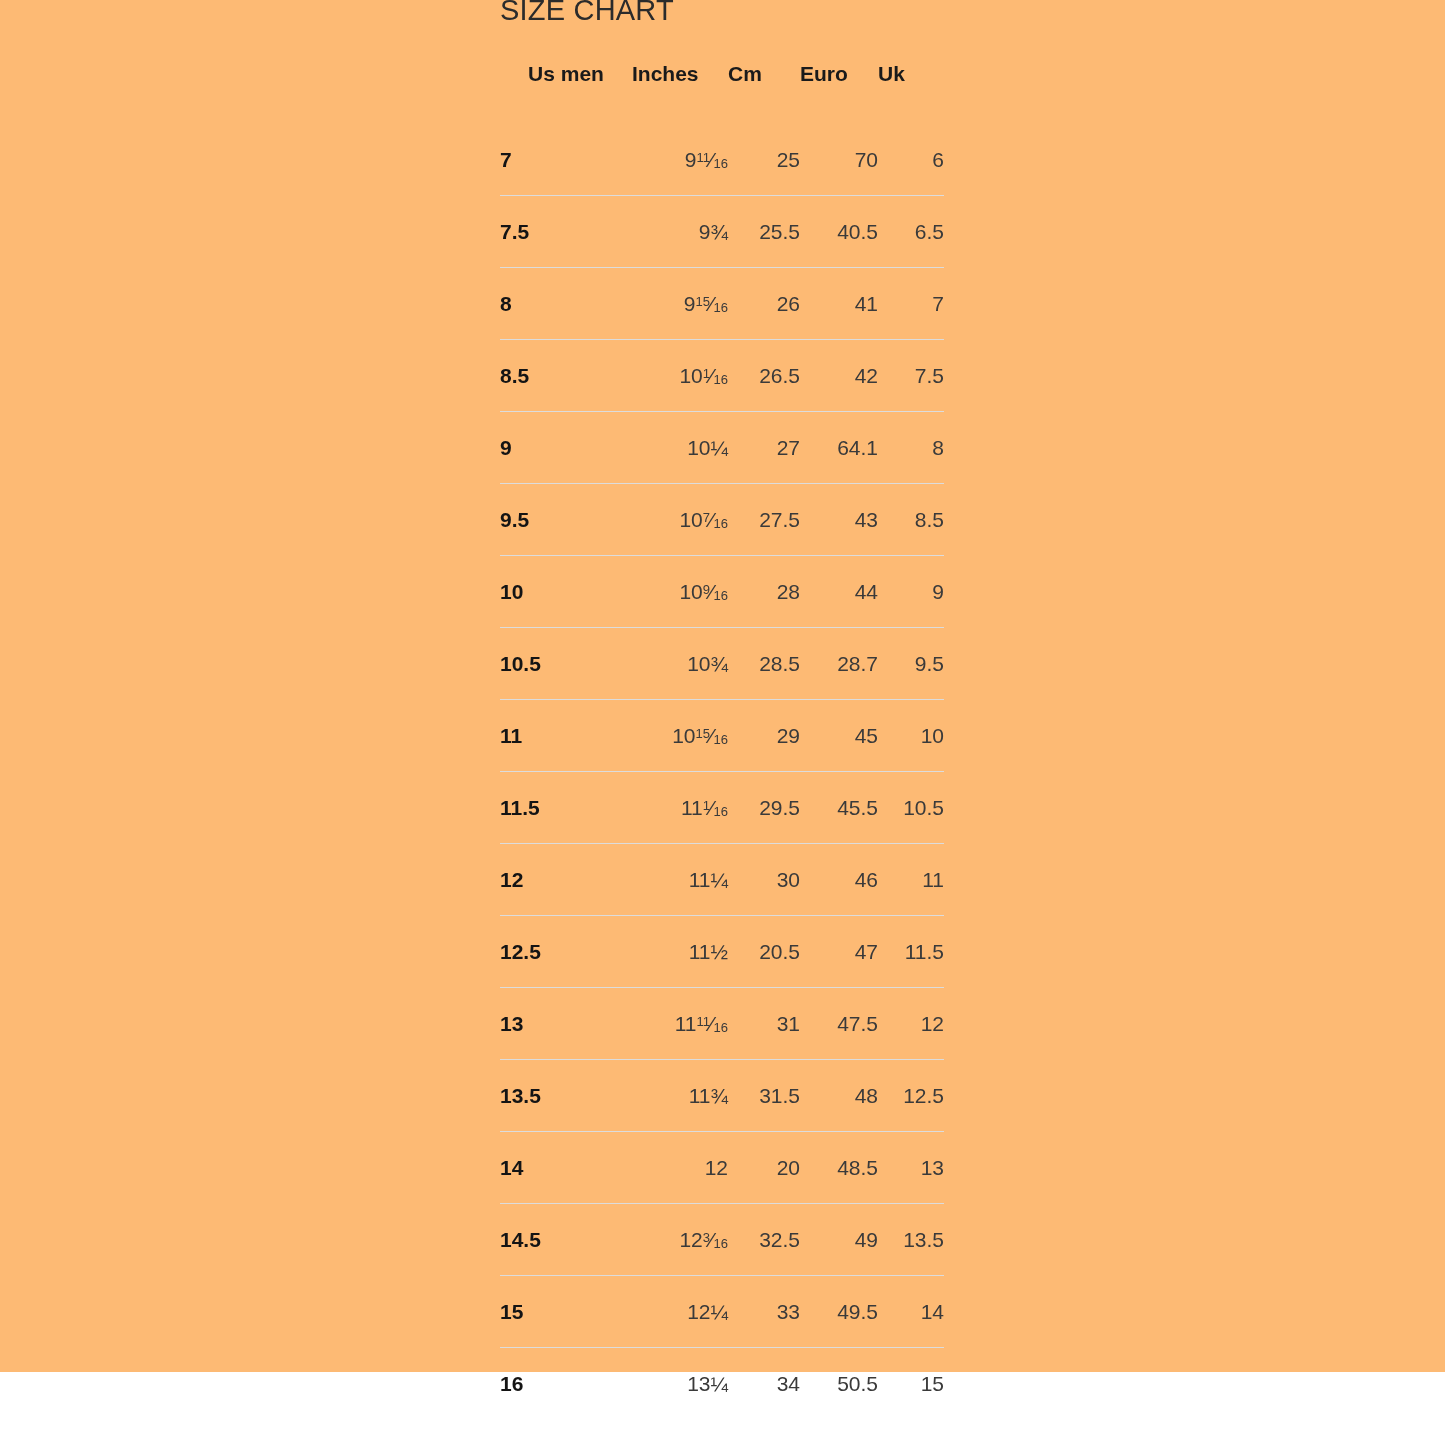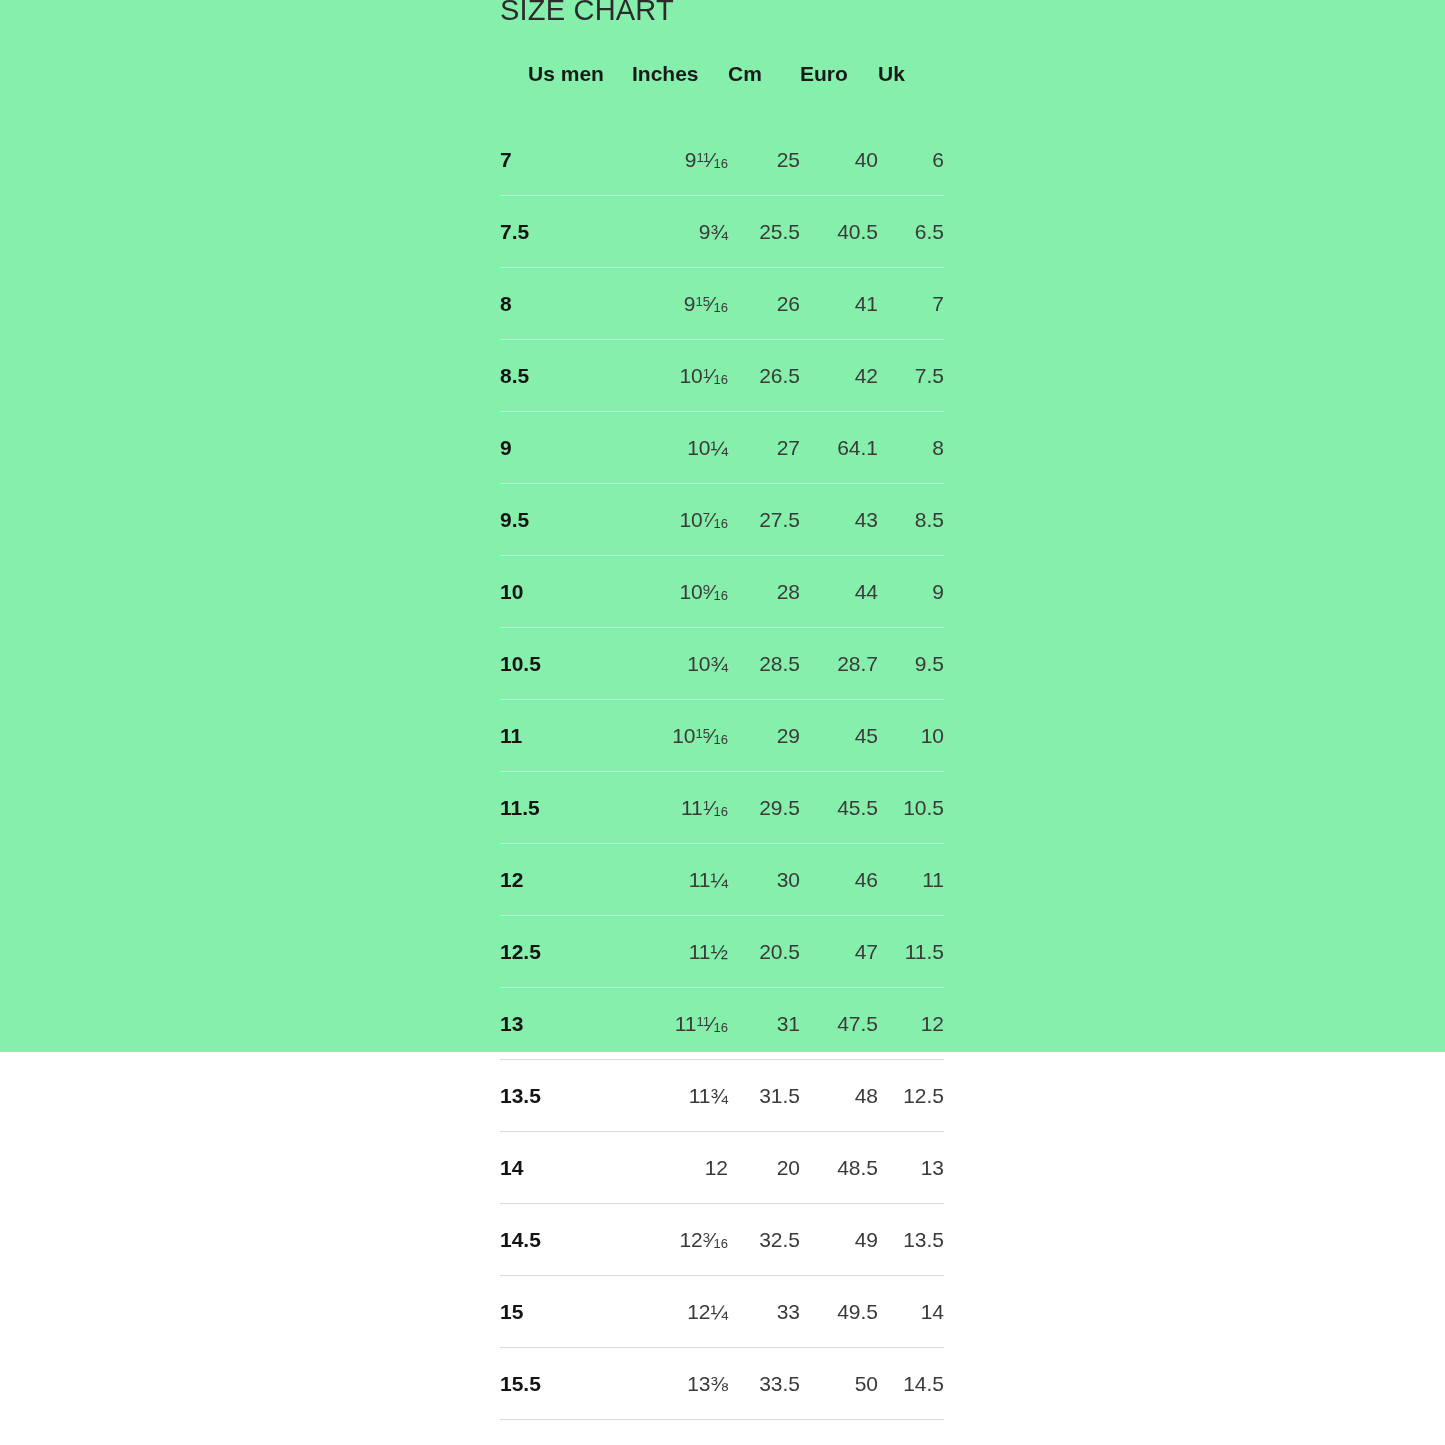--- a/index.html
+++ b/index.html
@@ -11,22 +11,22 @@
     width: 1445px;
     height: 1445px;
     overflow: hidden;
     font-family: "Liberation Sans", sans-serif;
     -webkit-font-smoothing: antialiased;
   }
 
   .page {
     position: relative;
     width: 1445px;
-    height: 1052px;
-    background: #86efac;
+    height: 1372px;
+    background: #fdba74;
   }
 
   
   .chart-title {
     position: absolute;
     left: 500px;
     top: -6px;
     font-size: 29px;
     font-weight: 400;
     letter-spacing: 0.2px;
@@ -129,21 +129,21 @@
         <th class="col-num">Cm</th>
         <th class="col-num">Euro</th>
         <th class="col-num">Uk</th>
       </tr>
     </thead>
     <tbody id="table-body">
         <tr>
           <td class="cell-us">7</td>
           <td class="cell-num"><span class="frac">9<sup>11</sup><span class="sl">⁄</span><sub>16</sub></span></td>
           <td class="cell-num">25</td>
-          <td class="cell-num">40</td>
+          <td class="cell-num">70</td>
           <td class="cell-num">6</td>
         </tr>
         <tr>
           <td class="cell-us">7.5</td>
           <td class="cell-num"><span class="frac">9<span class="vulg">¾</span></span></td>
           <td class="cell-num">25.5</td>
           <td class="cell-num">40.5</td>
           <td class="cell-num">6.5</td>
         </tr>
         <tr>
@@ -245,27 +245,20 @@
           <td class="cell-num">13.5</td>
         </tr>
         <tr>
           <td class="cell-us">15</td>
           <td class="cell-num"><span class="frac">12<span class="vulg">¼</span></span></td>
           <td class="cell-num">33</td>
           <td class="cell-num">49.5</td>
           <td class="cell-num">14</td>
         </tr>
         <tr>
-          <td class="cell-us">15.5</td>
-          <td class="cell-num"><span class="frac">13<span class="vulg">⅜</span></span></td>
-          <td class="cell-num">33.5</td>
-          <td class="cell-num">50</td>
-          <td class="cell-num">14.5</td>
-        </tr>
-        <tr>
           <td class="cell-us">16</td>
           <td class="cell-num"><span class="frac">13<span class="vulg">¼</span></span></td>
           <td class="cell-num">34</td>
           <td class="cell-num">50.5</td>
           <td class="cell-num">15</td>
         </tr>
       </tbody>
   </table>
 
 </div>

